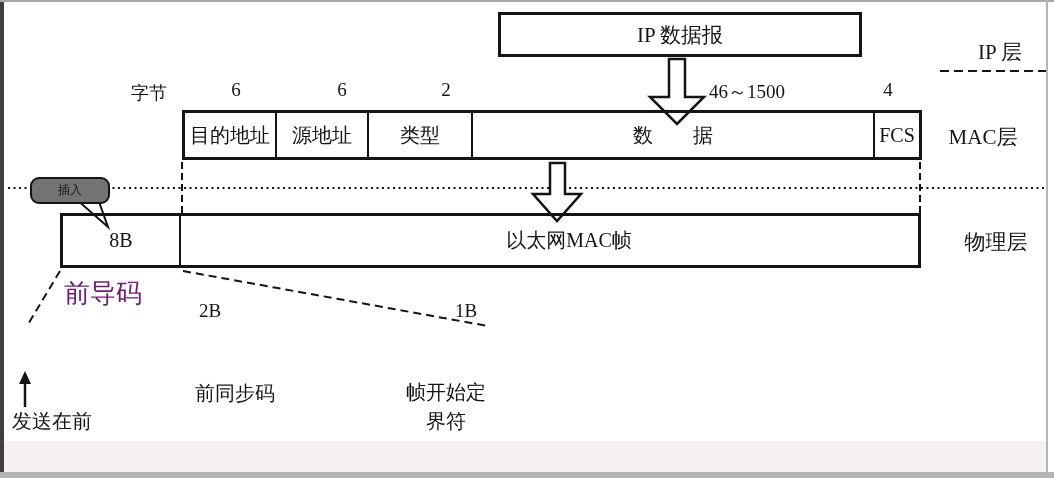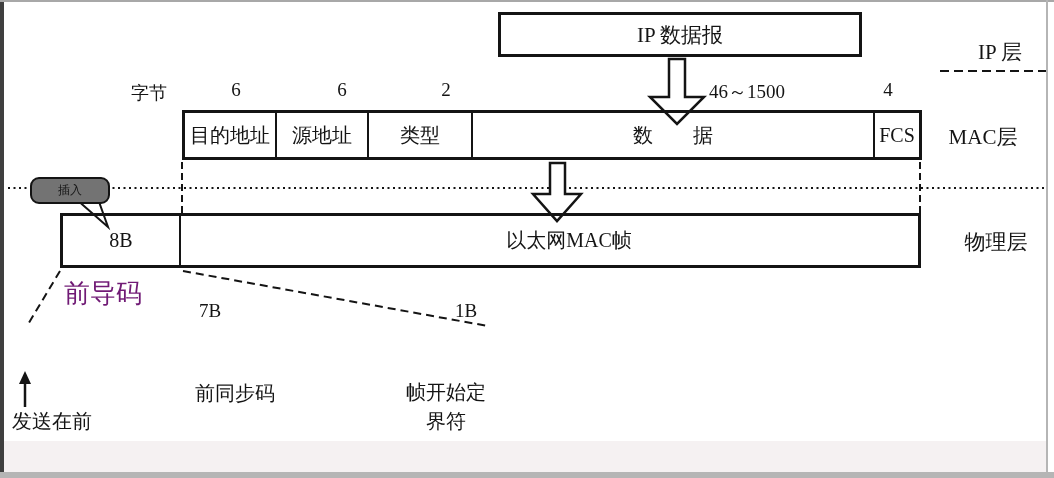--- a/index.html
+++ b/index.html
@@ -117,21 +117,21 @@
 
   <div class="abs" id="insert-callout">插入</div>
 
   <div class="abs" id="phy-row">
     <div class="cell" id="phy-cell-preamble">8B</div>
     <div class="cell" id="phy-cell-frame">以太网MAC帧</div>
   </div>
   <div class="abs lbl" id="phy-layer-label">物理层</div>
 
   <div class="abs lbl" id="preamble-title">前导码</div>
-  <div class="abs lbl ctr size-lbl" style="left:210px">7B</div>
+  <div class="abs lbl ctr size-lbl" style="left:210px">2B</div>
   <div class="abs lbl ctr size-lbl" style="left:466px">1B</div>
 
 
   <div class="abs lbl" id="sync-caption">前同步码</div>
   <div class="abs lbl" id="sfd-caption">帧开始定界符</div>
   <div class="abs lbl" id="send-first-label">发送在前</div>
 
   <div class="abs" id="left-bar"></div>
   <div class="abs" id="top-line"></div>
   <div class="abs" id="right-line"></div>

